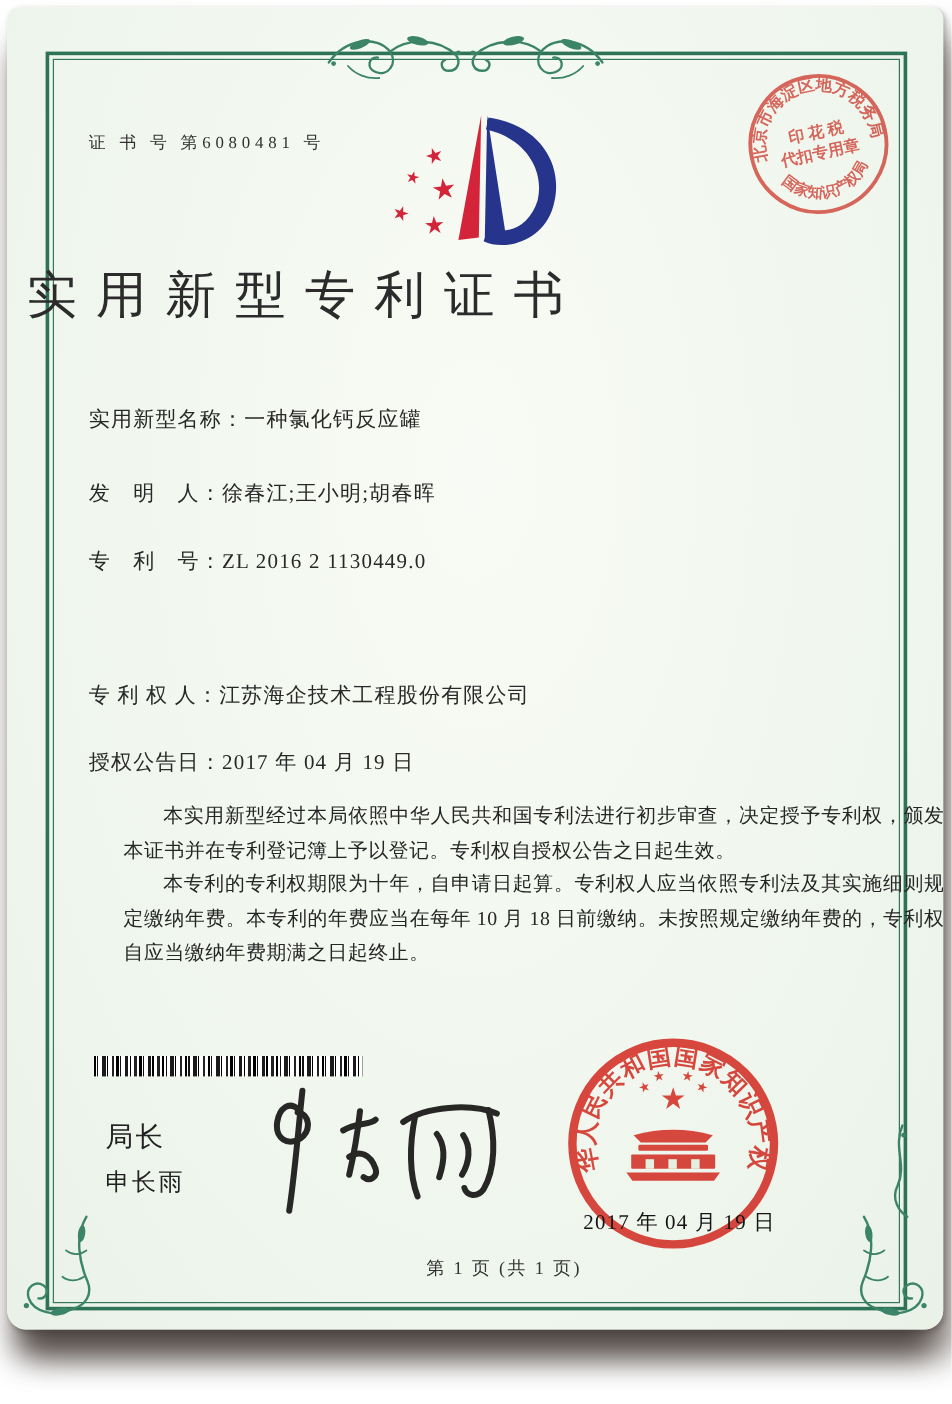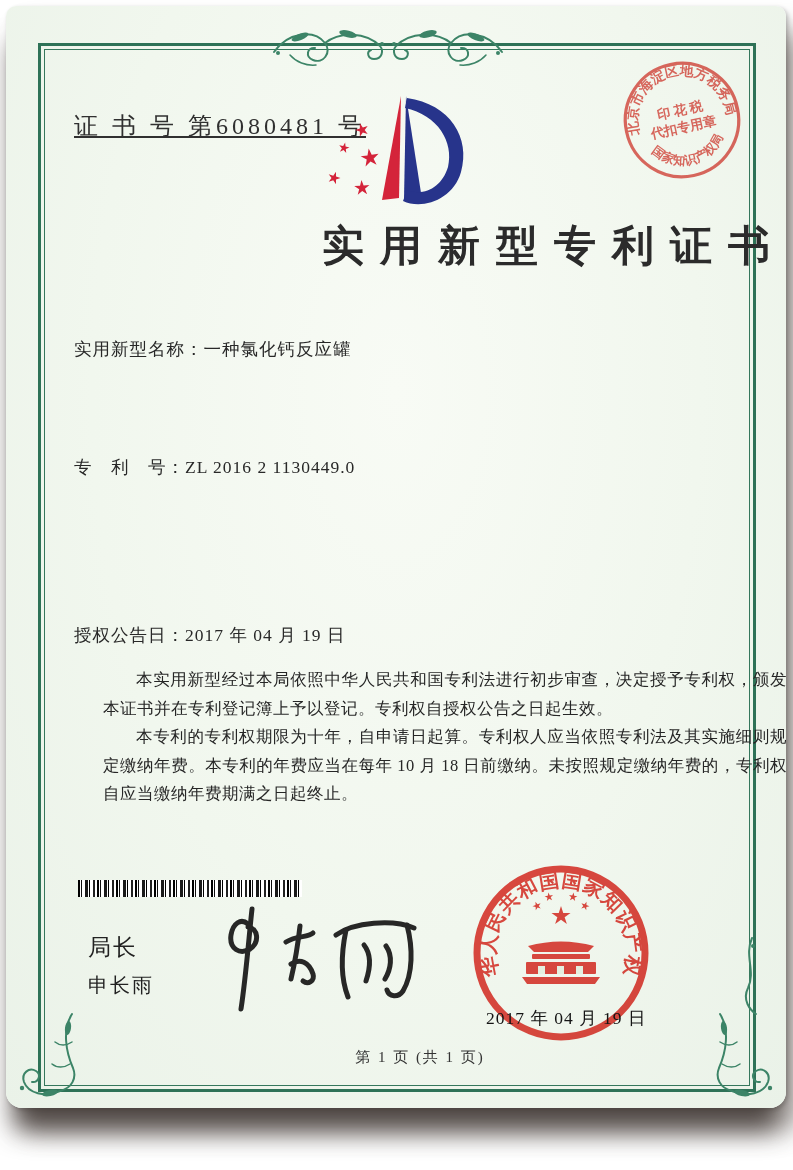--- a/index.html
+++ b/index.html
@@ -11,24 +11,24 @@
   .paper{
     position:absolute;left:6px;top:6px;width:780px;height:1102px;
     background:radial-gradient(ellipse at 50% 35%, #f8fbf5 0%, #f1f7ee 55%, #eaf2e8 100%);
     border-radius:10px 10px 16px 16px;
     box-shadow:0 30px 26px -8px rgba(60,52,48,0.85), 16px 22px 26px rgba(95,85,78,0.45), 2px 2px 4px rgba(0,0,0,0.25);
     overflow:hidden;
   }
   .frame{position:absolute;top:37px;left:32px;right:30px;bottom:16px;border:3px solid #2e7257;}
   .frame-inner{position:absolute;inset:3px;border:1px solid #35775c;}
   .abs{position:absolute;}
-  .cert-no{left:68px;top:104px;font-size:24px;letter-spacing:4px;color:#303030;text-decoration:underline;}
+  .cert-no{left:68px;top:104px;font-size:14px;letter-spacing:4px;color:#303030;}
   .title{
-    left:0;top:212px;width:100%;text-align:right;
-    font-size:42px;font-weight:bold;color:#2b2b2b;
+    left:0;top:212px;width:100%;text-align:left;
+    font-size:42px;font-weight:normal;color:#2b2b2b;
     letter-spacing:16px;text-indent:16px;
   }
   .field-row{left:68px;font-size:17.5px;color:#282828;letter-spacing:1px;white-space:nowrap;}
   .paras{left:52px;top:660px;width:684px;font-size:16.5px;line-height:28.5px;color:#262626;text-align:justify;margin-left:45px;}
   .paras p{margin:0;text-indent:2em;letter-spacing:0.5px;}
   .barcode{
     left:72px;top:874px;width:224px;height:17px;
     background:repeating-linear-gradient(90deg,
       #000 0 2px,#fff 2px 3px,#111 3px 4px,#fff 4px 7px,
       #1a1a1a 7px 10px,#fff 10px 11px,#000 11px 12px,#fff 12px 15px,
@@ -127,22 +127,28 @@
       <text x="70" y="64" font-size="14.5" fill="#e0554d" font-weight="bold" text-anchor="middle">印 花 税</text>
       <text x="70" y="83" font-size="14.5" fill="#e0554d" font-weight="bold" text-anchor="middle">代扣专用章</text>
     </g>
   </svg>
 
   <div class="abs title">实用新型专利证书</div>
 
   <div class="abs field-row" style="top:331px">
     <span>实用新型名称：</span><span>一种氯化钙反应罐</span>
   </div>
+  <div class="abs field-row" style="top:393px">
+    <span>发　明　人：</span><span>徐春江;王小明;胡春晖</span>
+  </div>
   <div class="abs field-row" style="top:449px">
     <span>专　利　号：</span><span>ZL 2016 2 1130449.0</span>
+  </div>
+  <div class="abs field-row" style="top:561px">
+    <span>专 利 权 人：</span><span>江苏海企技术工程股份有限公司</span>
   </div>
   <div class="abs field-row" style="top:617px">
     <span>授权公告日：</span><span>2017 年 04 月 19 日</span>
   </div>
 
   <div class="abs paras">
     <p>本实用新型经过本局依照中华人民共和国专利法进行初步审查，决定授予专利权，颁发本证书并在专利登记簿上予以登记。专利权自授权公告之日起生效。</p>
     <p>本专利的专利权期限为十年，自申请日起算。专利权人应当依照专利法及其实施细则规定缴纳年费。本专利的年费应当在每年 10 月 18 日前缴纳。未按照规定缴纳年费的，专利权自应当缴纳年费期满之日起终止。</p>
   </div>
 

